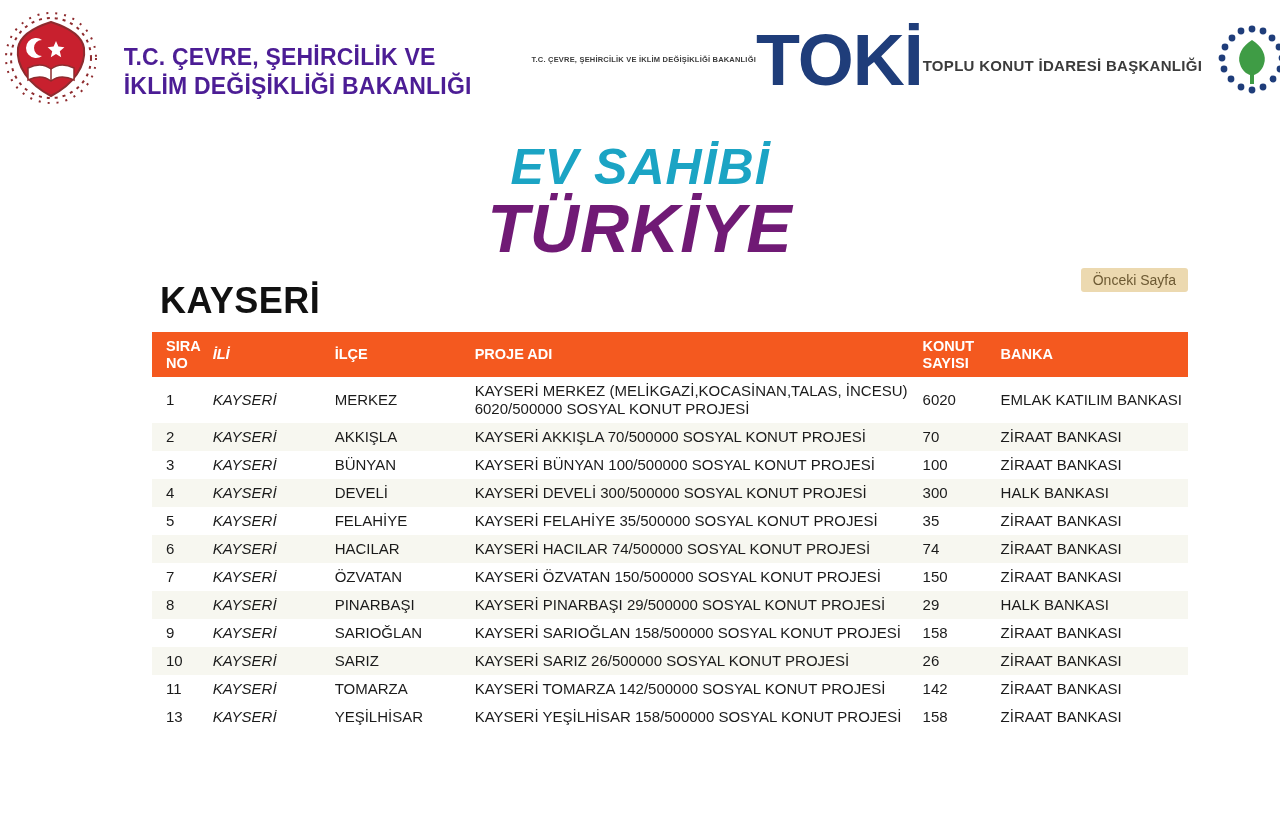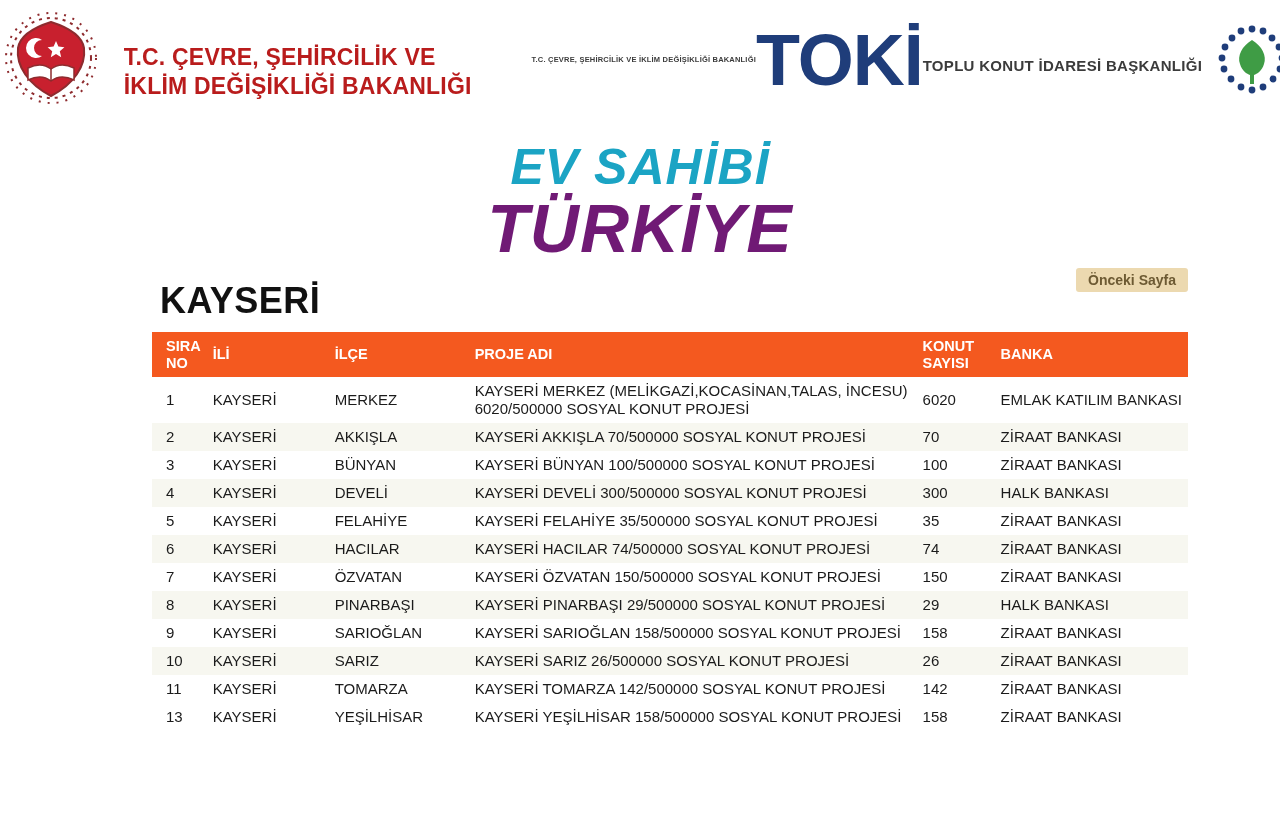--- a/index.html
+++ b/index.html
@@ -30,21 +30,21 @@
     align-items: center;
     gap: 14px;
   }
   .ministry-emblem {
     position: relative;
     width: 118px; height: 104px;
     display: flex; align-items: center; justify-content: center;
   }
   .ministry-emblem svg { display: block; }
   .ministry-text {
-    color: #b91c1c;
+    color: #4c1d95;
     font-weight: bold;
     font-size: 23px;
     line-height: 1.25;
     letter-spacing: 0.2px;
     white-space: nowrap;
     margin-top: 24px;
   }
   .toki-block {
     display: flex;
     align-items: center;
@@ -107,21 +107,21 @@
   
   .prev-page {
     position: absolute;
     right: 92px;
     top: 268px;
     background: #ecd9b0;
     color: #6d5a33;
     font-size: 14px;
     padding: 4px 12px;
     border-radius: 3px;
-    font-weight: bold;
+    font-weight: normal;
   }
 
   
   .city-title {
     margin: 18px 0 10px 160px;
     font-size: 36px;
     font-weight: bold;
     color: #111111;
     letter-spacing: 0.5px;
   }
@@ -151,21 +151,21 @@
     padding: 5px 6px;
     vertical-align: middle;
     line-height: 1.2;
     font-size: 15px;
     white-space: nowrap;
   }
   tbody td.proj { white-space: normal; }
   tbody tr.alt { background: #f7f7f0; }
   tbody tr.plain { background: #ffffff; }
   .col-no    { width: 46px; padding-left: 14px; }
-  .col-il    { width: 122px; }
+  .col-il    { width: 122px; font-style: italic; }
   .col-ilce  { width: 140px; }
   .col-proje { width: auto; }
   .col-konut { width: 78px; }
   .col-banka { width: 180px; }
 </style>
 </head>
 <body>
 
 <div class="page">
 

